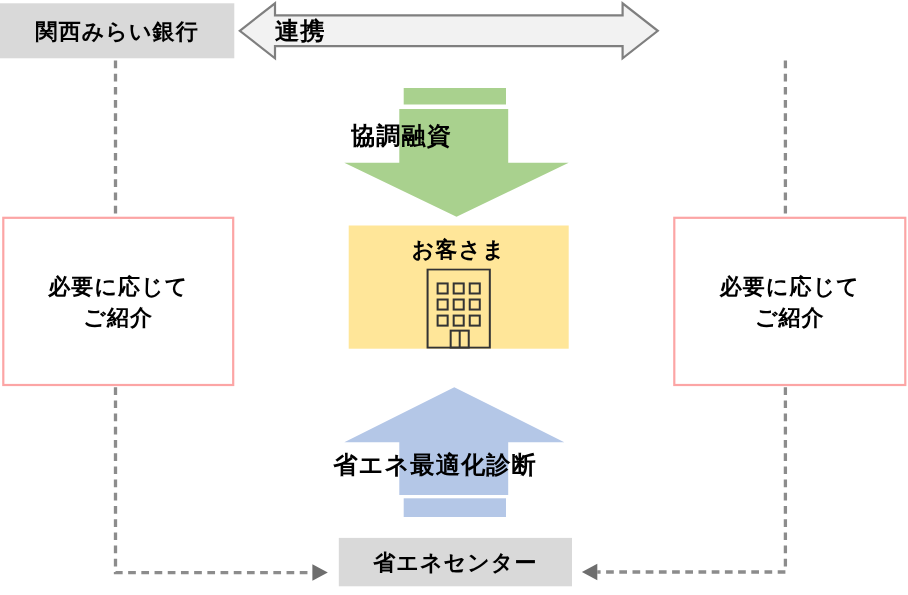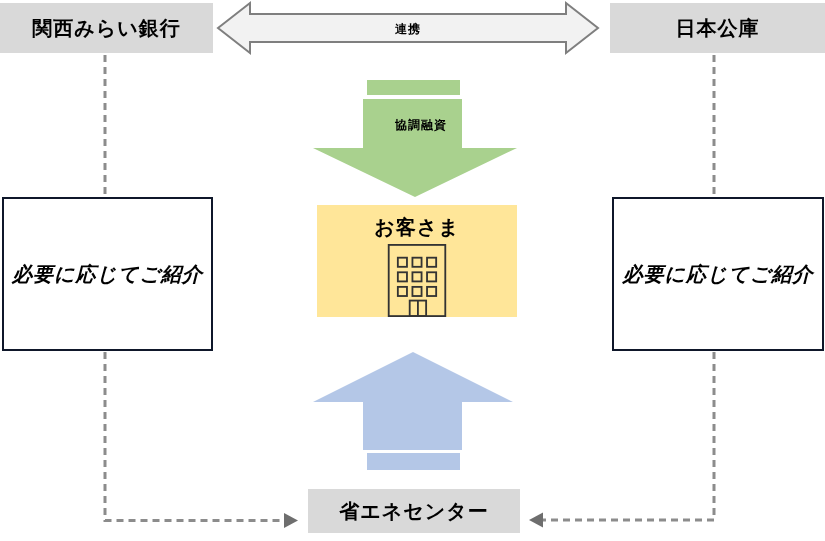--- a/index.html
+++ b/index.html
@@ -7,32 +7,32 @@
     position:relative;width:825px;height:541px;background:#fff;
     font-family:"DejaVu Sans",sans-serif;color:#000;overflow:hidden;
   }
   .layer{position:absolute;left:0;top:0;width:825px;height:541px;}
   .node{
     position:absolute;display:flex;align-items:center;justify-content:center;
     font-weight:bold;font-size:20px;letter-spacing:1px;box-sizing:border-box;
   }
   .gray-node{background:#d9d9d9;}
   .note-box{
-    position:absolute;background:#ffffff;border:2px solid #0f172a;box-sizing:border-box;
-    display:flex;flex-direction:row;align-items:center;justify-content:center;
-    font-weight:bold;font-size:20px;line-height:28px;text-align:center;letter-spacing:1px;font-style:italic;
+    position:absolute;background:#ffffff;border:2px solid #fca5a5;box-sizing:border-box;
+    display:flex;flex-direction:column;align-items:center;justify-content:center;
+    font-weight:bold;font-size:20px;line-height:28px;text-align:center;letter-spacing:1px;
   }
   .customer-box{
     position:absolute;left:317px;top:205px;width:200px;height:112px;background:#ffe699;
     display:flex;flex-direction:column;align-items:center;box-sizing:border-box;padding-top:9px;
   }
   .customer-label{font-weight:bold;font-size:20px;line-height:26px;letter-spacing:1px;}
   .arrow-label{
-    position:absolute;font-weight:bold;font-size:12px;line-height:24px;
-    text-align:center;letter-spacing:1px;white-space:nowrap;
+    position:absolute;font-weight:bold;font-size:22px;line-height:24px;
+    letter-spacing:1px;white-space:nowrap;
   }
   .bank-node{left:0;top:3px;width:213px;height:50px;}
   .kokko-node{left:610px;top:3px;width:215px;height:50px;}
   .ene-node{left:308px;top:489px;width:212px;height:44px;}
   .left-note{left:2px;top:197px;width:211px;height:154px;}
   .right-note{left:612px;top:197px;width:212px;height:154px;}
   .partnership-label{left:250px;top:17px;width:316px;}
   .loan-label{left:319px;top:113px;width:204px;}
   .diagnosis-label{left:303px;top:412px;width:220px;}
   .building{margin-top:4px;}
@@ -56,26 +56,24 @@
     <rect x="367" y="80" width="93" height="15" fill="#a9d18e"></rect>
     <polygon points="363,99 462,99 462,148 517,148 415,197 313,148 363,148" fill="#a9d18e"></polygon>
 
     <polygon points="413,352 513,402 462,402 462,450 363,450 363,402 313,402" fill="#b4c7e7"></polygon>
     <rect x="367" y="453" width="93" height="17" fill="#b4c7e7"></rect>
   </svg>
 
   <div class="node gray-node bank-node">
     <span>関西みらい銀行</span>
   </div>
-  <div class="node gray-node kokko-node">
-    <span>日本公庫</span>
-  </div>
 
   <div class="arrow-label partnership-label">連携</div>
   <div class="arrow-label loan-label">協調融資</div>
+  <div class="arrow-label diagnosis-label">省エネ最適化診断</div>
 
   <div class="customer-box">
     <span class="customer-label">お客さま</span>
     <svg class="building" width="64" height="80" viewBox="0 0 64 80" xmlns="http://www.w3.org/2000/svg" fill="none" stroke-width="2" stroke="#333333">
       <rect x="1" y="1" width="62" height="78"></rect>
       <rect x="11" y="15" width="10" height="10"></rect>
       <rect x="27" y="15" width="10" height="10"></rect>
       <rect x="43" y="15" width="10" height="10"></rect>
       <rect x="11" y="31" width="10" height="10"></rect>
       <rect x="27" y="31" width="10" height="10"></rect>

